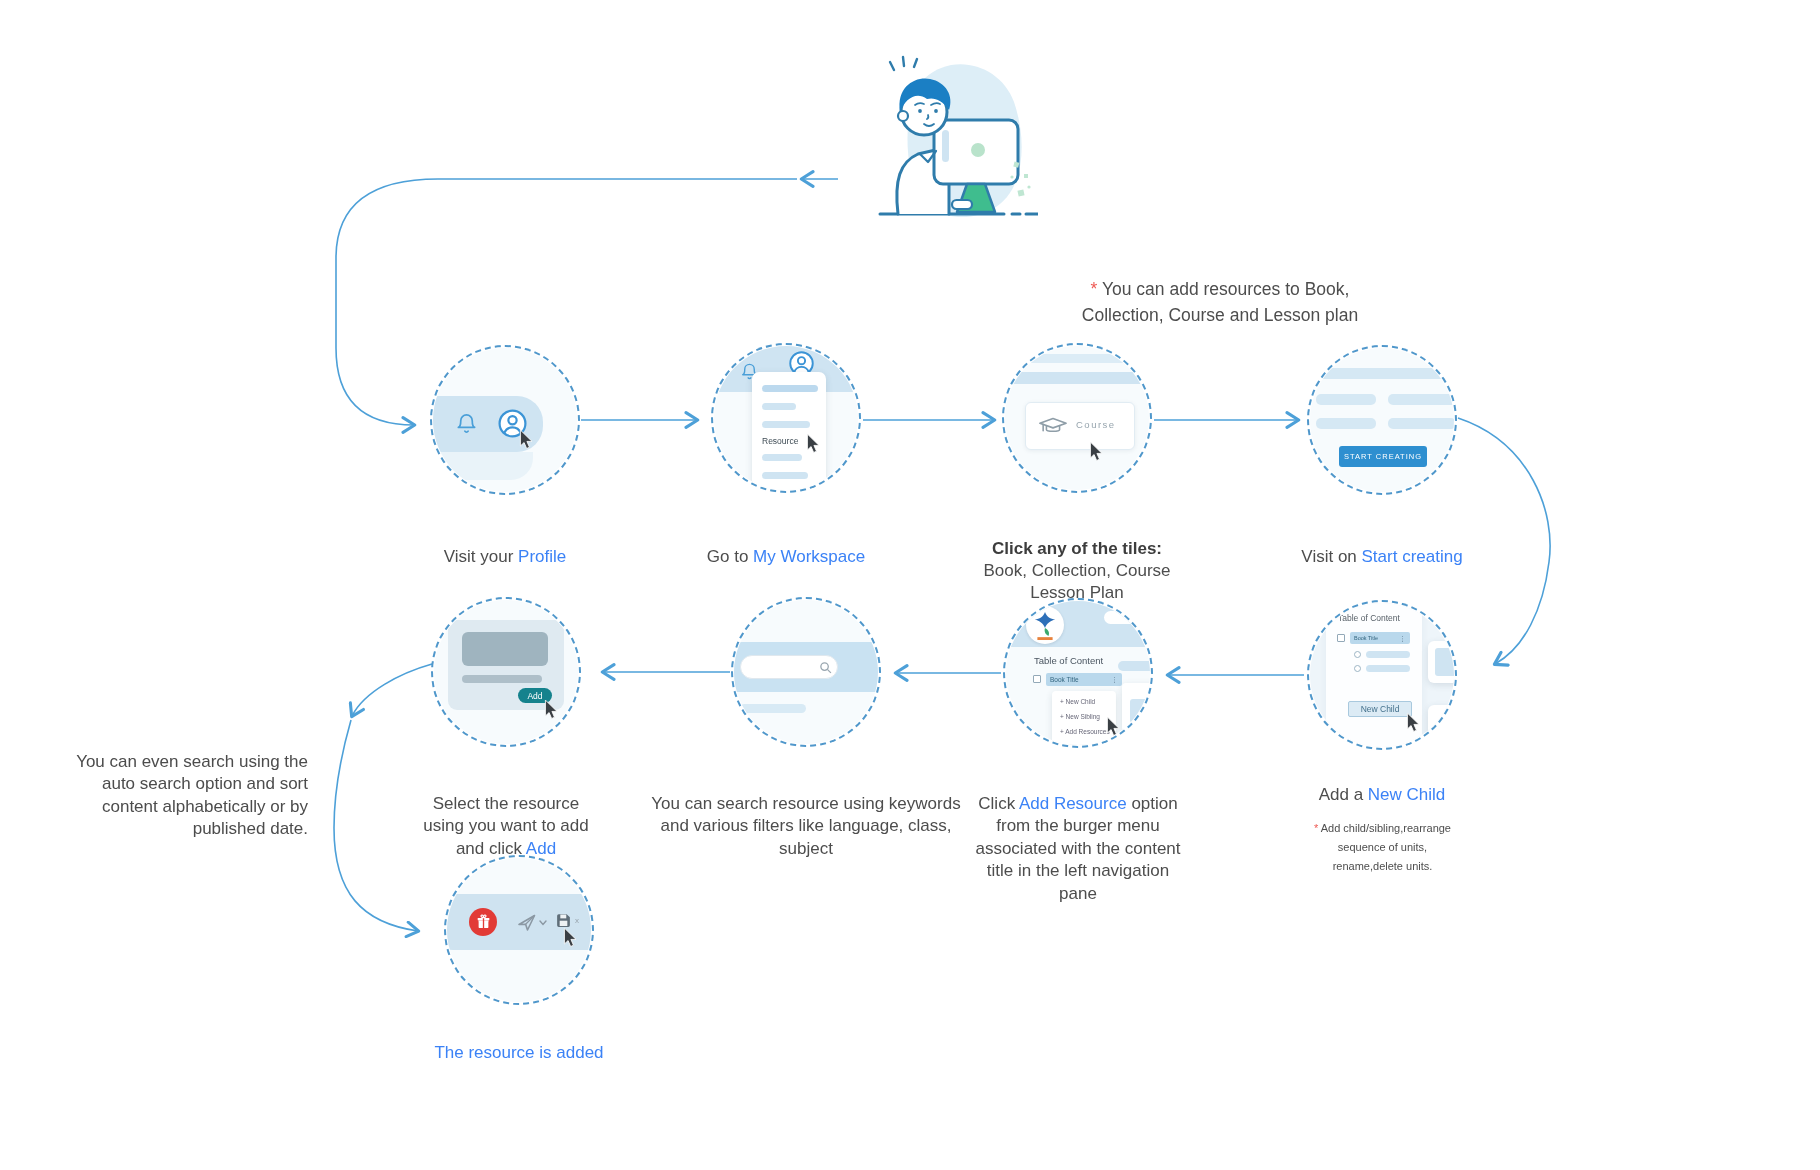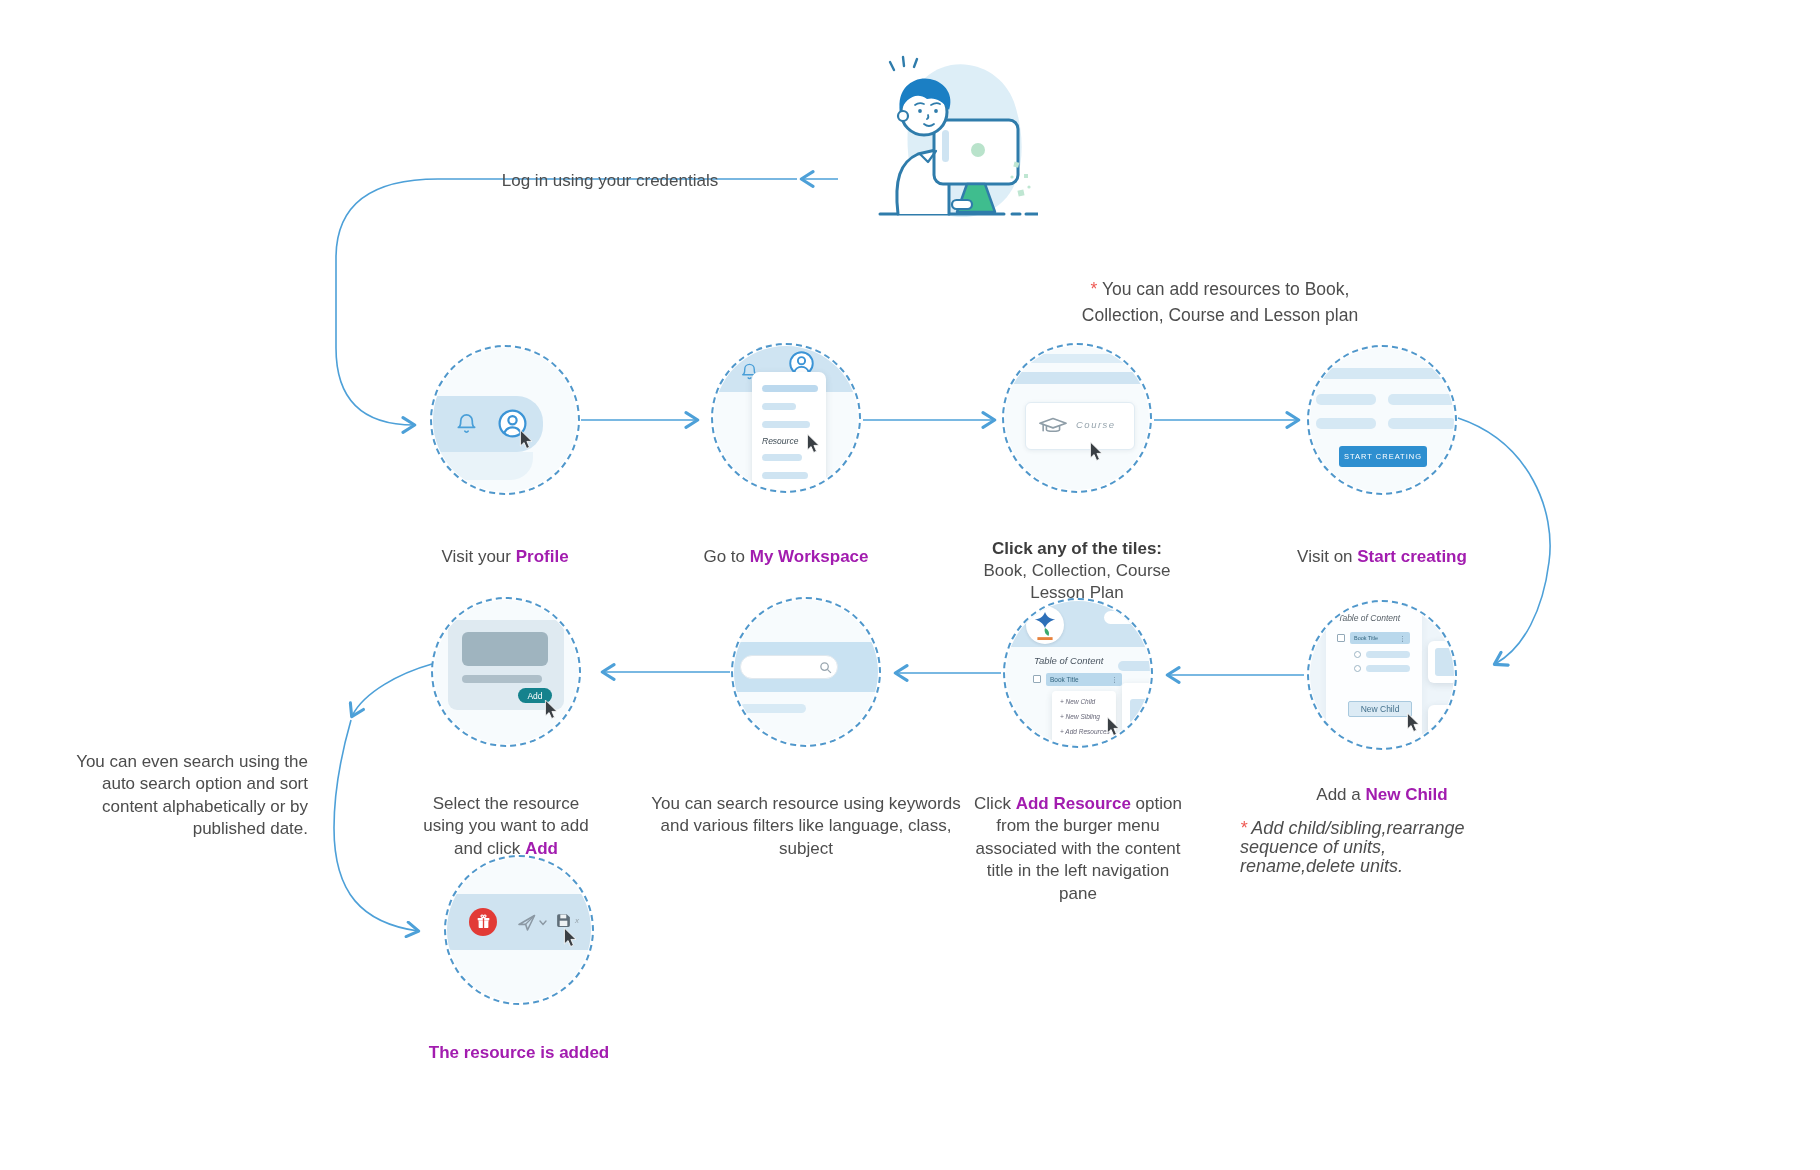--- a/index.html
+++ b/index.html
@@ -9,27 +9,27 @@
 
   .node{position:absolute;width:150px;height:150px;border:2px dashed #4f97cb;border-radius:50%;
         box-sizing:border-box;}
   .node-inner{position:absolute;inset:1px;border-radius:50%;overflow:hidden;background:#f7fbfd;}
   .abs{position:absolute;}
   .bar{position:absolute;background:#cfe4f2;border-radius:5px;}
   .cursor{position:absolute;width:17px;height:20px;}
 
   .step-label{position:absolute;text-align:center;font-size:17px;line-height:22px;color:#4d4d4d;
               white-space:pre-line;}
-  .b{font-weight:700;color:#a21caf;}
+  .b{font-weight:400;color:#3b82f6;}
   .bblock{display:block;font-weight:700;color:#3d3d3d;}
   .ast{color:#ee5a54;font-weight:400;}
-  .smallnote{position:absolute;text-align:left;font-size:18px;line-height:19px;color:#4d4d4d;
-             white-space:pre-line;font-style:italic;}
-
-  .tinytext{position:absolute;color:#4a5a66;font-style:italic;}
+  .smallnote{position:absolute;text-align:center;font-size:11px;line-height:19px;color:#4d4d4d;
+             white-space:pre-line;}
+
+  .tinytext{position:absolute;color:#4a5a66;}
   .pill{position:absolute;background:#b9d8ec;border-radius:2px;display:flex;align-items:center;
         justify-content:space-between;padding:0 4px;box-sizing:border-box;}
   .pill .pt{font-size:6.5px;color:#33657f;white-space:nowrap;}
   .pill .kb{font-size:7px;color:#557086;line-height:1;}
   .chk{position:absolute;width:8px;height:8px;border:1px solid #93a9b8;border-radius:1px;background:#fff;box-sizing:border-box;}
   .cir{position:absolute;width:7px;height:7px;border:1px solid #9db5c4;border-radius:50%;background:#fff;box-sizing:border-box;}
   .card{position:absolute;background:#ffffff;border-radius:6px;box-shadow:0 2px 7px rgba(40,70,95,.14);}
 
   .btn-blue{position:absolute;background:#2e8fd0;border-radius:3px;color:#fff;display:flex;
             align-items:center;justify-content:center;letter-spacing:1px;font-size:7.5px;}
@@ -88,23 +88,20 @@
       <g fill="#bfe6d2">
         <rect x="186" y="112" width="5" height="5" transform="rotate(15 188 114)"></rect>
         <rect x="196" y="124" width="4" height="4"></rect>
         <rect x="190" y="140" width="6" height="6" transform="rotate(-12 193 143)"></rect>
         <circle cx="201" cy="137" r="1.6"></circle>
           <circle cx="184" cy="127" r="1.6"></circle>
       </g>
     </svg>
   </div>
 
-  <div class="step-label" style="left:460px;top:148px;width:300px">
-    <span>Log in using your credentials</span>
-  </div>
 
   <div class="step-label" style="left:1020px;top:250px;width:400px;font-size:17.5px;line-height:26px">
     <span class="ast">*</span> <span>You can add resources to Book,
 Collection, Course and Lesson plan</span>
   </div>
 
   <div class="abs" style="left:38px;top:706px;width:270px;text-align:right;font-size:17px;line-height:22.5px;white-space:pre-line">
     <div style="margin-top:22px"><span>You can even search using the
 auto search option and sort
 content alphabetically or by

